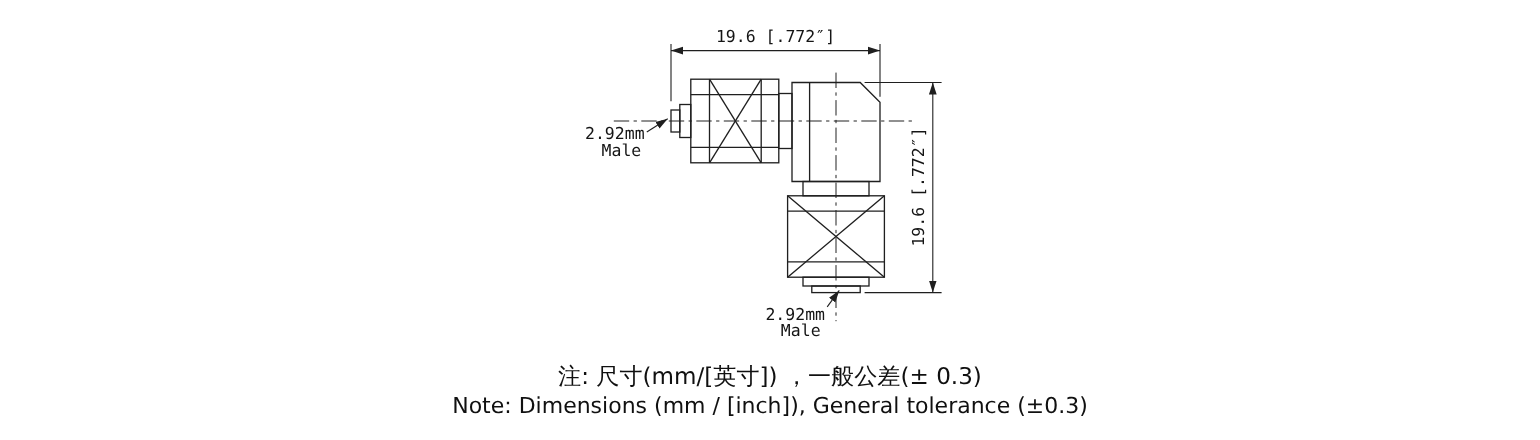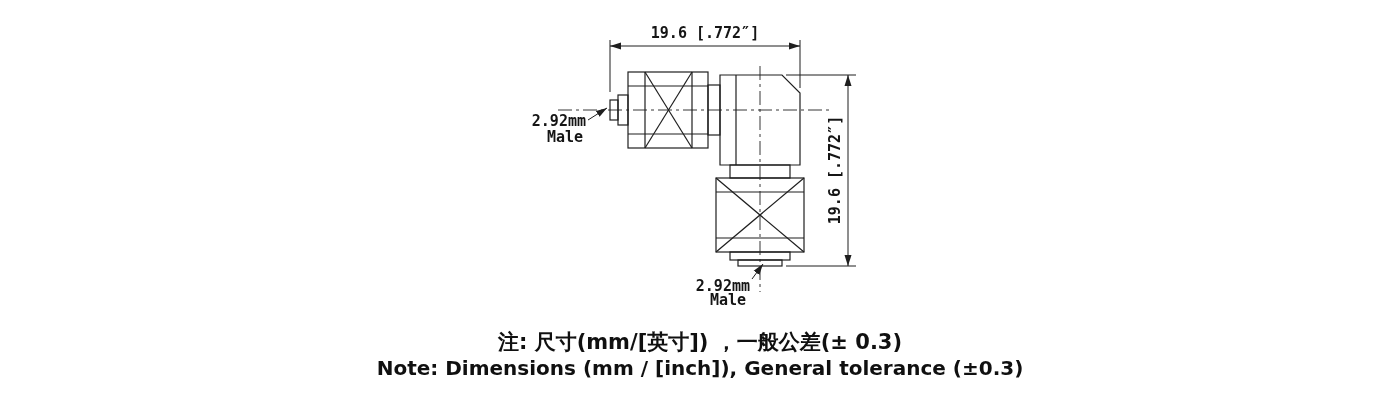--- a/index.html
+++ b/index.html
@@ -9,21 +9,20 @@
     height: 400px;
     background: #ffffff;
     overflow: hidden;
     font-family: "DejaVu Sans", "Liberation Sans", sans-serif;
   }
   .stage {
     position: relative;
     width: 1400px;
     height: 400px;
     background: #ffffff;
-    font-weight: bold;
   }
   svg { display: block; }
   .dimtext {
     font-family: "DejaVu Sans Mono", "Liberation Mono", monospace;
     font-size: 15px;
     fill: #151515;
     stroke: none;
   }
   .notetext-cn {
     font-family: "DejaVu Sans", "Liberation Sans", sans-serif;

